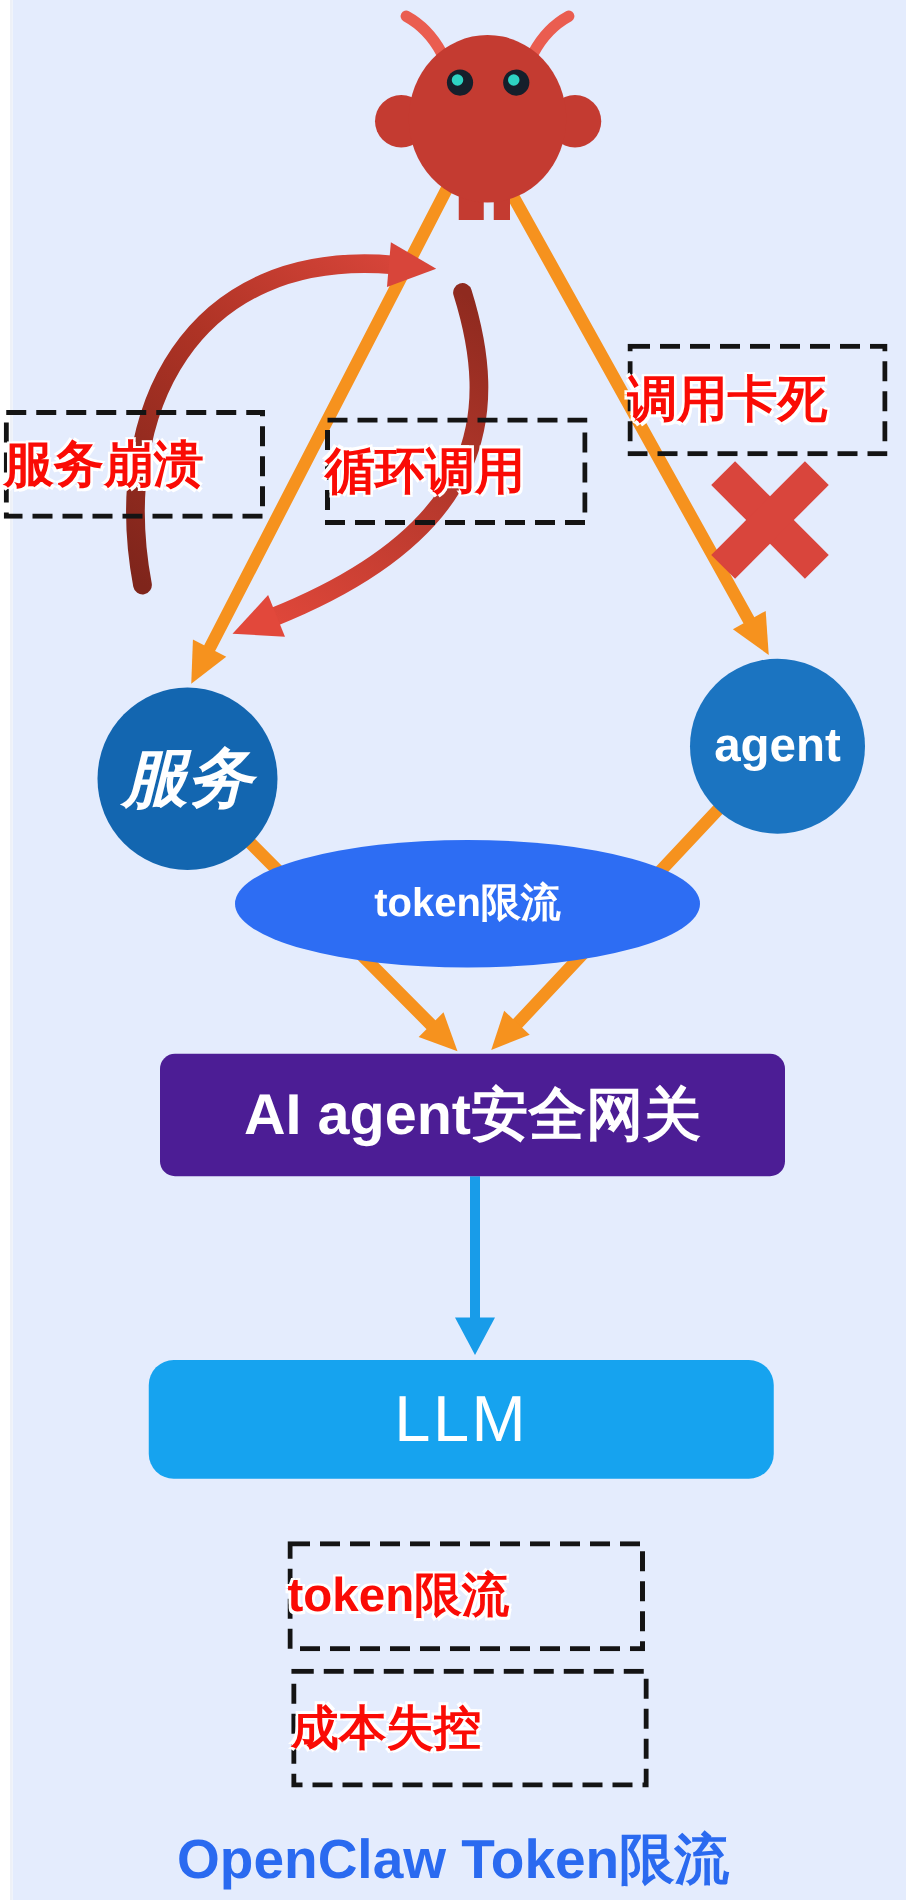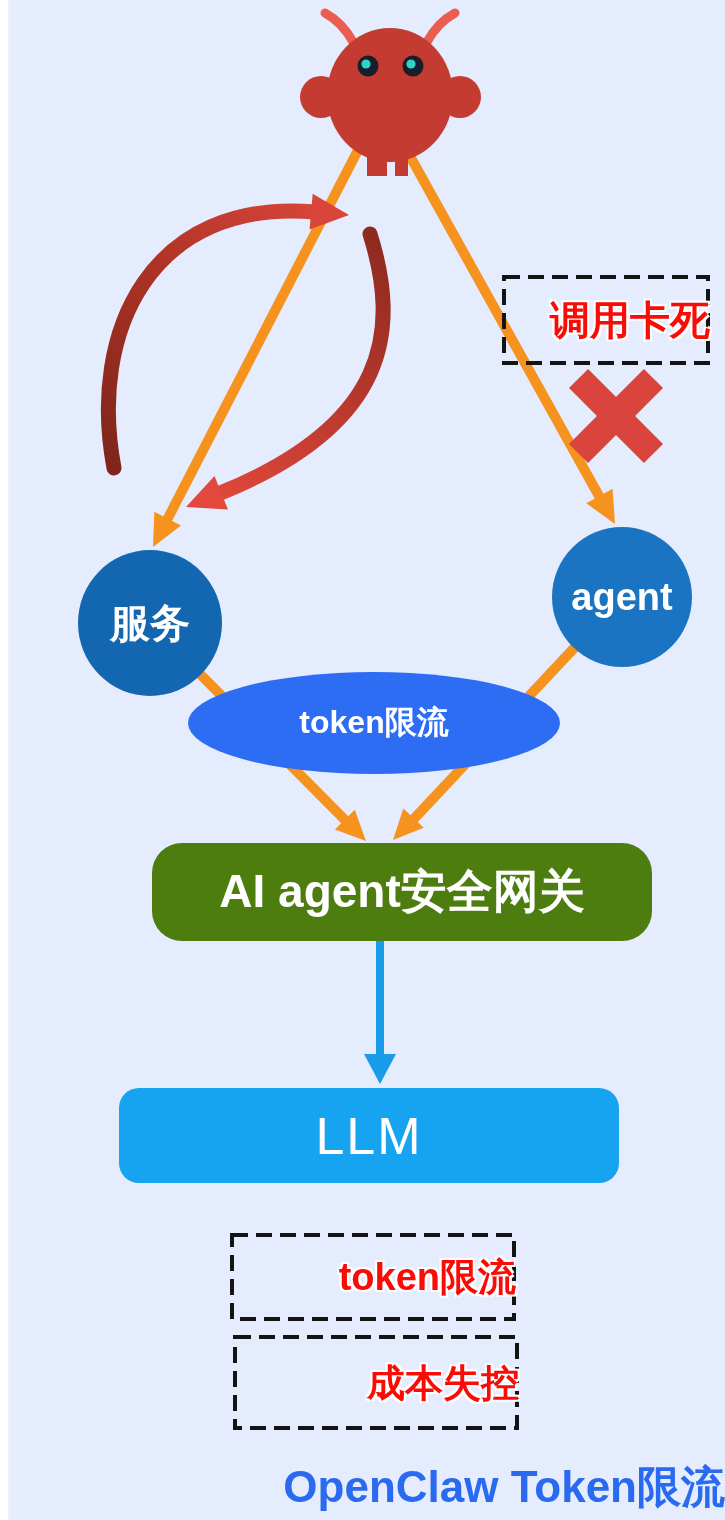--- a/index.html
+++ b/index.html
@@ -7,43 +7,43 @@
     position:relative;width:725px;height:1520px;overflow:hidden;
     background:#e4ecfd;
     font-family:"Liberation Sans","DejaVu Sans",sans-serif;
   }
   .edge-strip{position:absolute;left:0;top:0;width:8px;height:100%;background:#ffffff;border-right:2px solid #eef1f7;}
   .artwork{position:absolute;left:0;top:0;}
 
   
   .dashed-label{
     position:absolute;box-sizing:border-box;
-    display:flex;align-items:center;justify-content:flex-end;
+    display:flex;align-items:center;justify-content:flex-start;
     color:#fa0b05;font-weight:800;line-height:1;
     text-shadow:2px 2px 0 #ffffff,-2px -2px 0 #ffffff,2px -2px 0 #ffffff,-2px 2px 0 #ffffff;
   }
   .dash-border{position:absolute;left:0;top:0;}
   .dash-border rect{fill:none;stroke:#141414;stroke-width:4;stroke-dasharray:16 8;}
   .dashed-label span{position:relative;}
   #lbl-service-crash{left:3px;top:328px;width:209px;height:87px;font-size:40px;}
   #lbl-loop-call{left:260px;top:334px;width:210px;height:86px;font-size:40px;}
   #lbl-call-stuck{left:502px;top:275px;width:208px;height:90px;font-size:40px;}
   #lbl-token-waste{left:230px;top:1233px;width:286px;height:88px;font-size:38px;}
   #lbl-cost-overrun{left:233px;top:1335px;width:286px;height:95px;font-size:38px;}
 
   
   .node{position:absolute;display:flex;align-items:center;justify-content:center;color:#ffffff;box-sizing:border-box;}
-  #node-service{left:78px;top:550px;width:144px;height:146px;border-radius:50%;background:#1366b0;font-size:40px;font-weight:800;}
+  #node-service{left:78px;top:550px;width:144px;height:146px;border-radius:50%;background:#1366b0;font-size:52px;font-weight:800;font-style:italic;}
   #node-agent{left:552px;top:527px;width:140px;height:140px;border-radius:50%;background:#1b74c1;font-size:38px;font-weight:800;text-align:center;}
   #node-token-limit{left:188px;top:672px;width:372px;height:102px;border-radius:50%;background:#2d6df3;font-size:32px;font-weight:800;}
-  #node-gateway{left:128px;top:843px;width:500px;height:98px;border-radius:30px;background:#4d7c0f;font-size:46px;font-weight:800;margin-left:24px;}
+  #node-gateway{left:128px;top:843px;width:500px;height:98px;border-radius:12px;background:#4c1d95;font-size:46px;font-weight:800;}
   #node-llm{left:119px;top:1088px;width:500px;height:95px;border-radius:20px;background:#16a3ef;font-size:52px;font-weight:400;letter-spacing:2px;}
 
   .footer-title{
-    position:absolute;left:0;top:1458px;width:100%;text-align:right;
+    position:absolute;left:0;top:1458px;width:100%;text-align:center;
     color:#2a6af0;font-size:44px;font-weight:800;
   }
 </style>
 </head>
 <body>
 
 <div class="stage">
 
   <svg class="artwork" width="725" height="1520" viewBox="0 0 725 1520">
     <defs>
@@ -96,20 +96,32 @@
     </g>
 
     <g>
       <line x1="380" y1="941" x2="380" y2="1056" stroke="#189ce9" stroke-width="8"></line>
       <polygon points="380,1084 364,1054 396,1054" fill="#189ce9"></polygon>
     </g>
   </svg>
 
   <div class="edge-strip"></div>
 
+  <div class="dashed-label" id="lbl-service-crash">
+    <svg class="dash-border" width="209" height="87">
+        <rect x="2" y="2" width="205" height="83"></rect>
+      </svg>
+    <span>服务崩溃</span>
+  </div>
+  <div class="dashed-label" id="lbl-loop-call">
+    <svg class="dash-border" width="210" height="86">
+        <rect x="2" y="2" width="206" height="82"></rect>
+      </svg>
+    <span>循环调用</span>
+  </div>
   <div class="dashed-label" id="lbl-call-stuck">
     <svg class="dash-border" width="208" height="90">
         <rect x="2" y="2" width="204" height="86"></rect>
       </svg>
     <span>调用卡死</span>
   </div>
   <div class="dashed-label" id="lbl-token-waste">
     <svg class="dash-border" width="286" height="88">
         <rect x="2" y="2" width="282" height="84"></rect>
       </svg>

